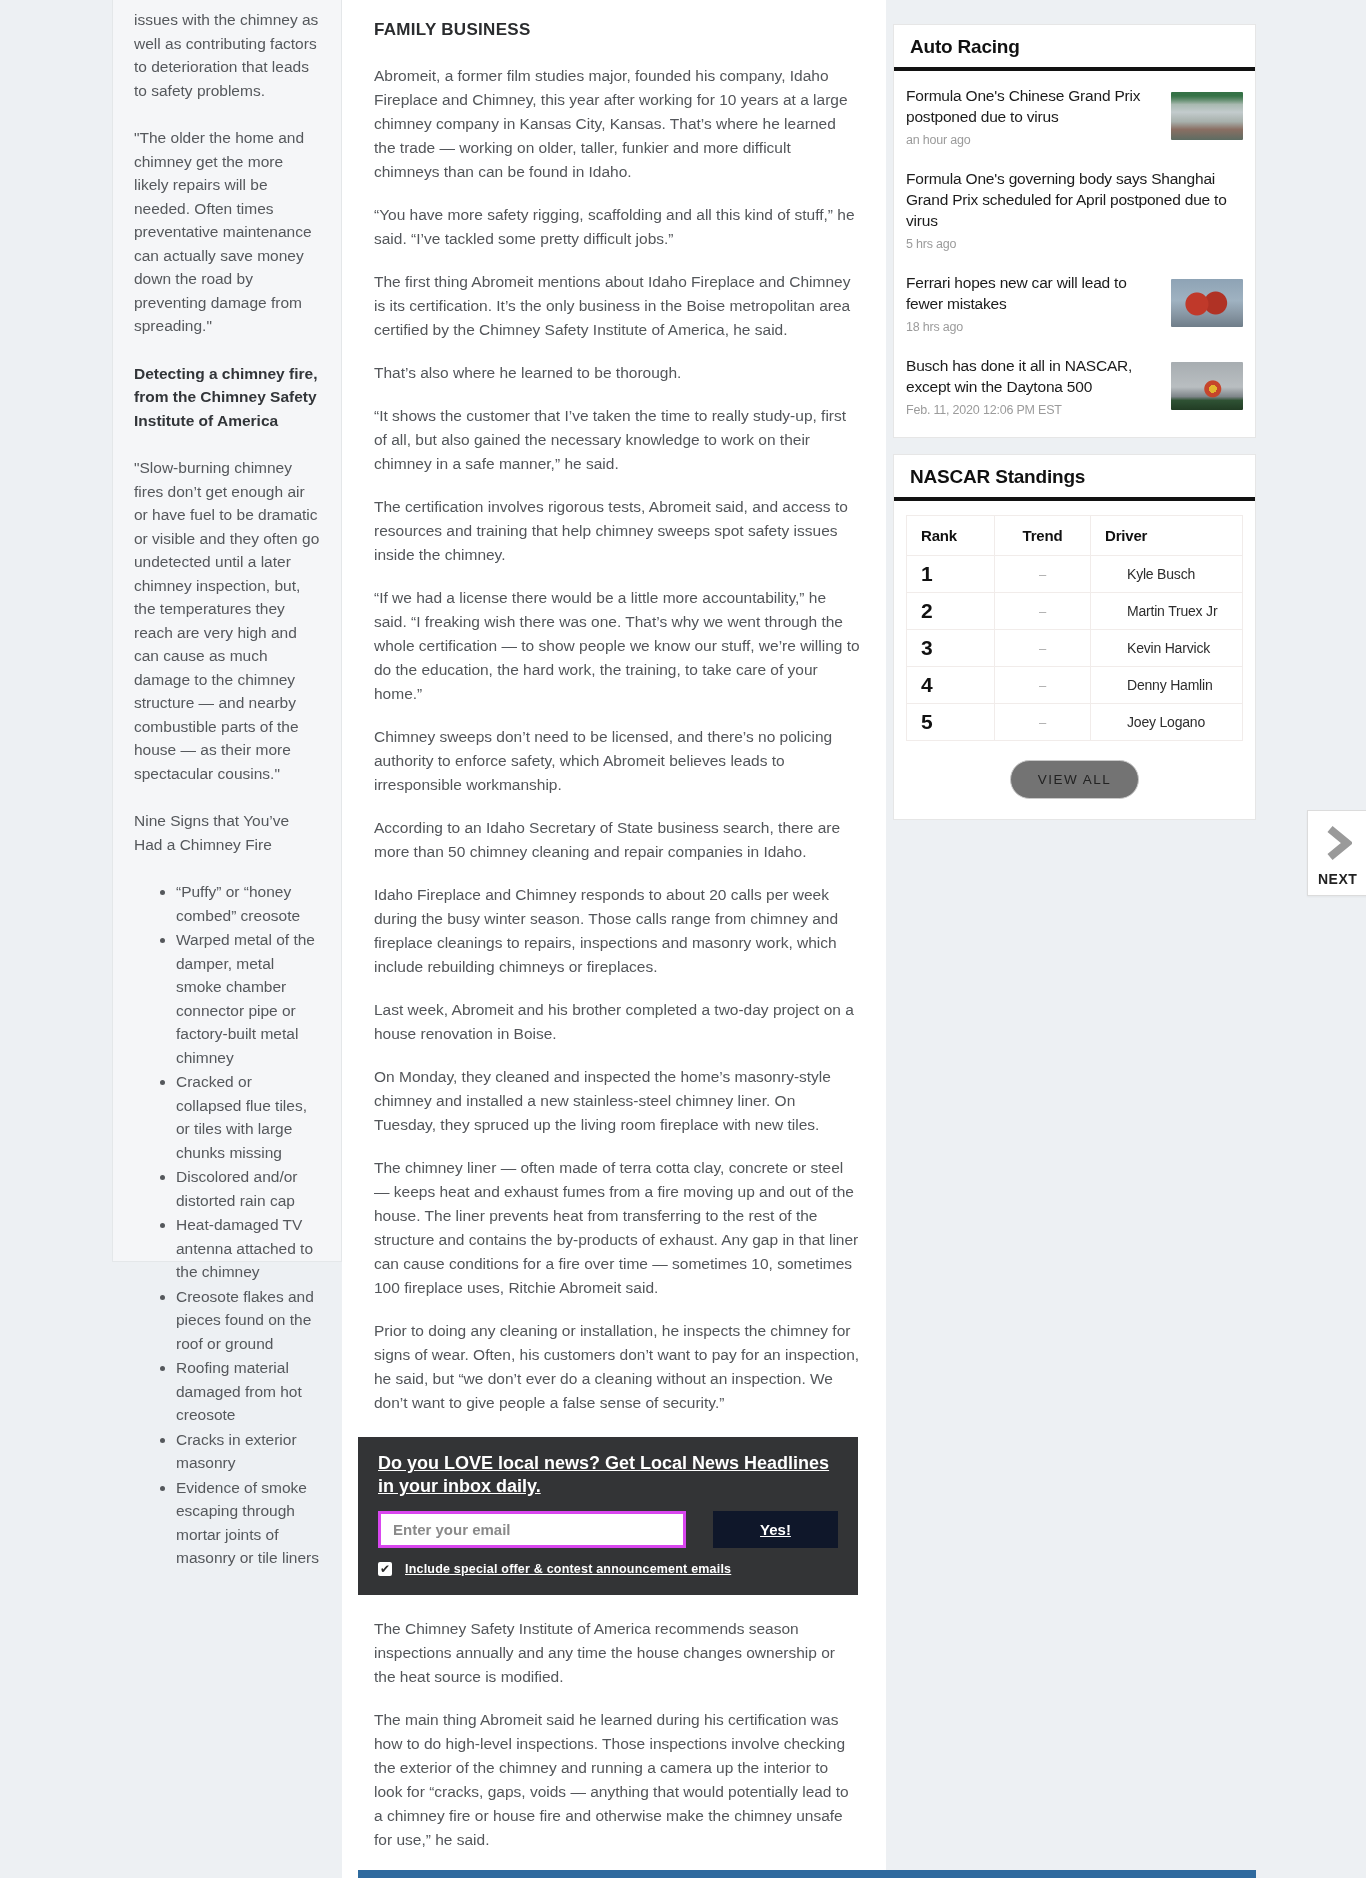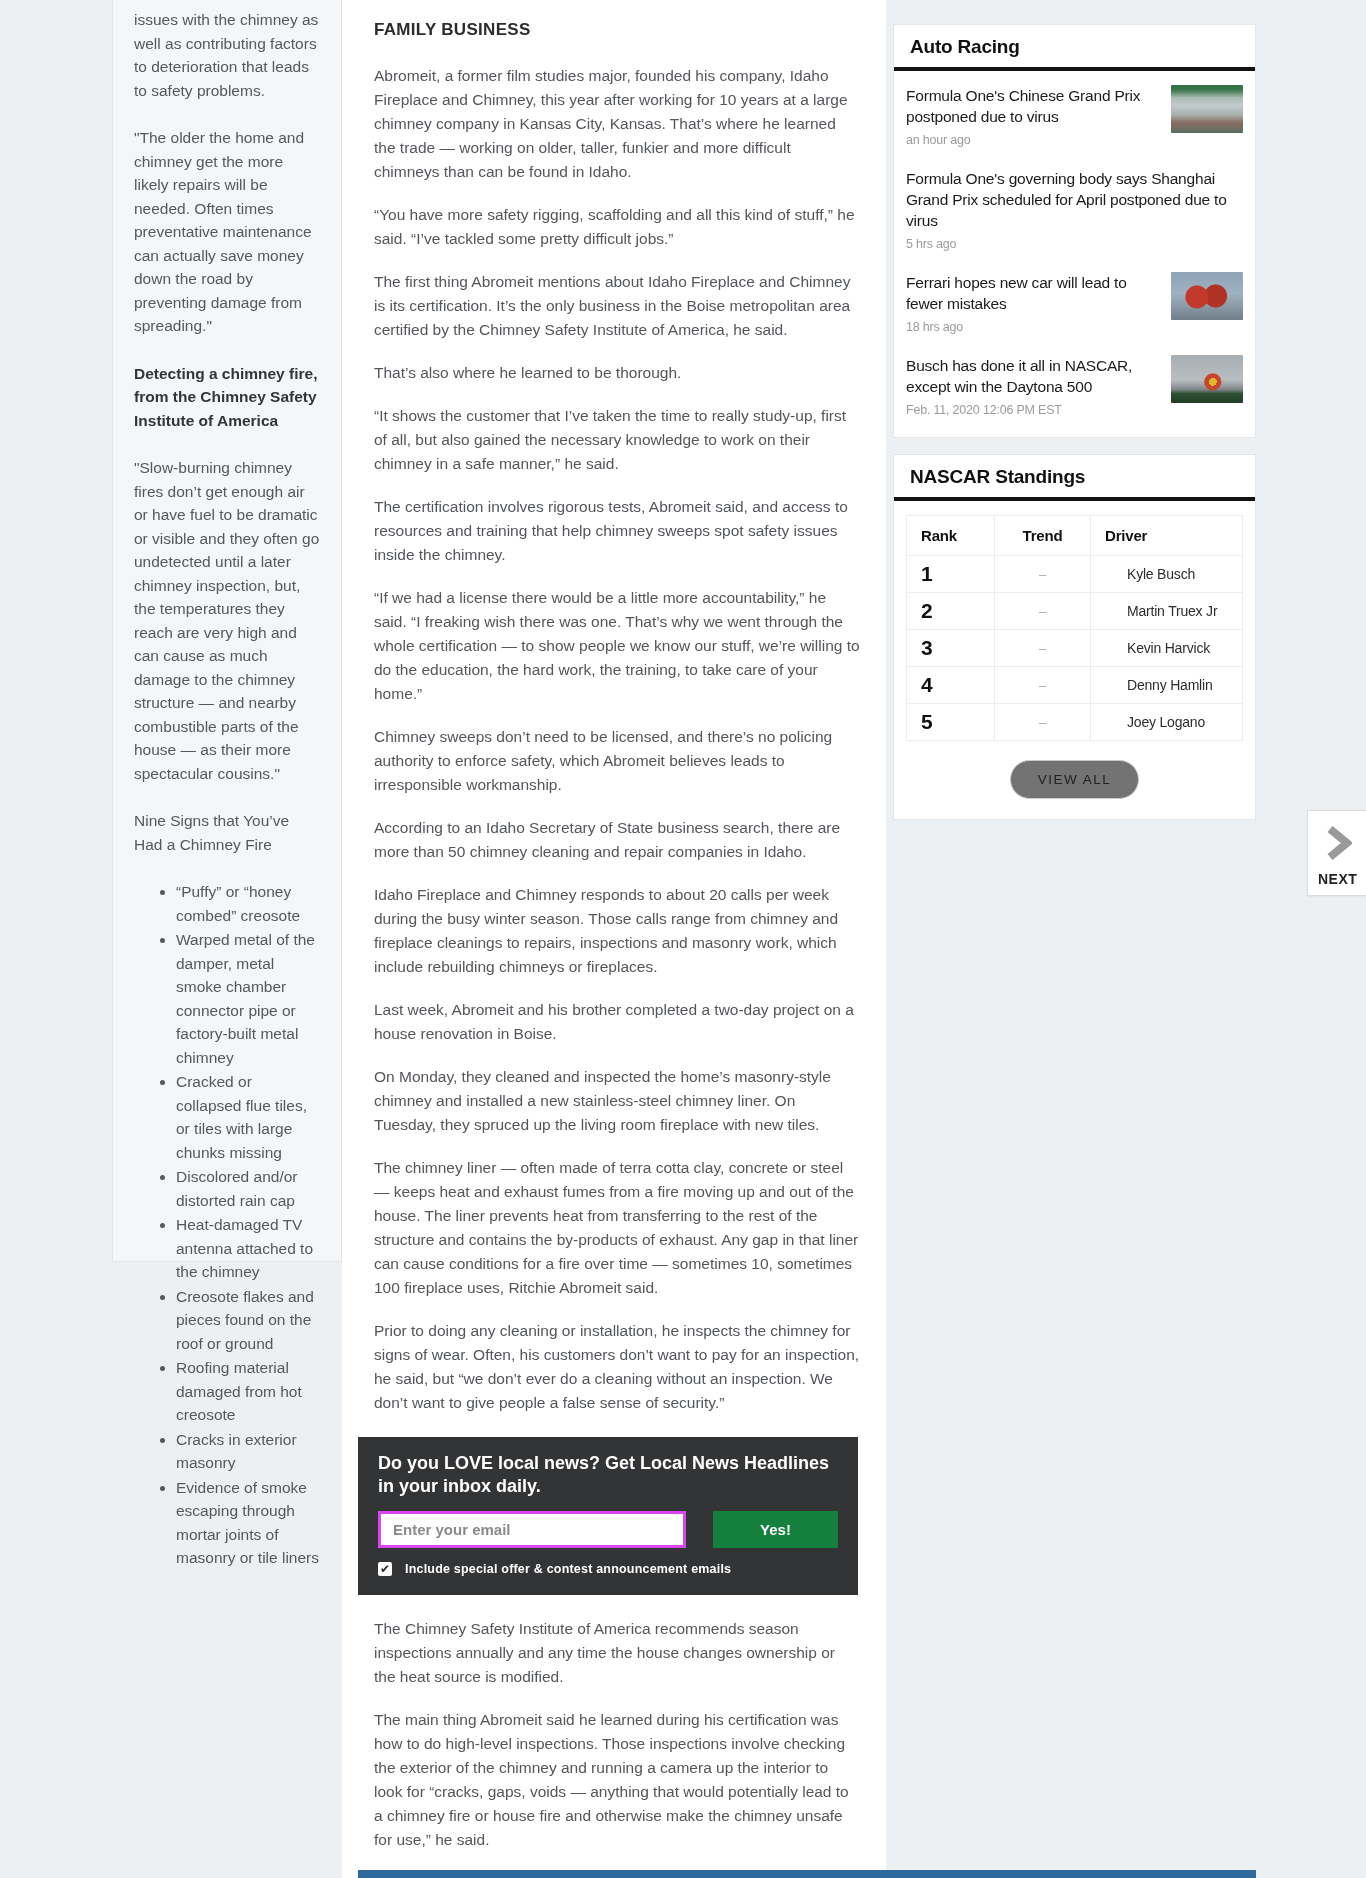--- a/index.html
+++ b/index.html
@@ -29,21 +29,21 @@
     padding:16px 26px 6px 32px;
     color:#53565a; font-size:15.5px; line-height:24px;
   }
   .article-col h3 {
     color:#2a2c2e; font-size:17px; letter-spacing:.3px; margin:2px 0 22px;
   }
   .article-col p { margin:0 0 19px; }
   
   .newsletter {
     background:#333436; width:500px; margin:22px 4px 22px -16px;
-    padding:15px 20px 14px; color:#fff;
+    padding:15px 20px 14px; color:#fff;text-decoration:underline;
   }
   .nl-title { font-size:18px; font-weight:bold; line-height:23px; margin-bottom:13px; }
   .nl-row { display:flex; align-items:center; }
   .nl-row input {
     width:310px; height:37px; border:3px solid #d946ef; background:#fff;
     padding:0 12px; font-family:inherit; font-size:15px; font-weight:bold; color:#333;
   }
   .nl-row input::placeholder { color:#8a8a8a; font-weight:bold; }
   .nl-row button {
     margin-left:27px; width:126px; height:37px; border:none; cursor:pointer;
@@ -54,21 +54,21 @@
     width:14px; height:14px; background:#fff; border-radius:2px; margin-right:13px;
     color:#2b2b2b; font-size:12px; line-height:14px; text-align:center; cursor:pointer;
   }
   .nl-check-label { font-size:12.5px; font-weight:bold; letter-spacing:.2px; }
   
   .right-rail { position:absolute; left:893px; top:24px; width:363px; }
   .card { background:#fff; border:1px solid #e6e6e6; margin-bottom:16px; }
   .card-head { padding:11px 16px 9px; border-bottom:4px solid #121212; }
   .card-title { font-size:19px; font-weight:bold; color:#111; letter-spacing:-.2px; }
   .card-body { padding:14px 12px 16px; }
-  .news-item { display:flex; align-items:flex-start; margin-bottom:21px; }
+  .news-item { display:flex; align-items:center; margin-bottom:21px; }
   .news-item:last-child { margin-bottom:4px; }
   .news-txt { flex:1; }
   .news-headline {
     color:#1b1b1b; font-size:15.5px; line-height:21px; letter-spacing:-.2px;
     cursor:pointer; text-decoration:none; display:block;
   }
   .news-time { color:#9b9b9b; font-size:12.5px; margin-top:6px; letter-spacing:-.2px; }
   .thumb { width:72px; height:48px; margin-left:12px; flex:0 0 72px; border-radius:1px; cursor:pointer; }
   .thumb-f1 {
     background-image:
@@ -150,21 +150,21 @@
   <p>Idaho Fireplace and Chimney responds to about 20 calls per week during the busy winter season. Those calls range from chimney and fireplace cleanings to repairs, inspections and masonry work, which include rebuilding chimneys or fireplaces.</p>
   <p>Last week, Abromeit and his brother completed a two-day project on a house renovation in Boise.</p>
   <p>On Monday, they cleaned and inspected the home’s masonry-style chimney and installed a new stainless-steel chimney liner. On Tuesday, they spruced up the living room fireplace with new tiles.</p>
   <p>The chimney liner — often made of terra cotta clay, concrete or steel — keeps heat and exhaust fumes from a fire moving up and out of the house. The liner prevents heat from transferring to the rest of the structure and contains the by-products of exhaust. Any gap in that liner can cause conditions for a fire over time — sometimes 10, sometimes 100 fireplace uses, Ritchie Abromeit said.</p>
   <p>Prior to doing any cleaning or installation, he inspects the chimney for signs of wear. Often, his customers don’t want to pay for an inspection, he said, but “we don’t ever do a cleaning without an inspection. We don’t want to give people a false sense of security.”</p>
 
   <div class="newsletter">
     <div class="nl-title">Do you LOVE local news? Get Local News Headlines in your inbox daily.</div>
     <div class="nl-row">
       <input type="text" placeholder="Enter your email" style="">
-      <button style="background:#15803d">Yes!</button>
+      <button style="background:#0f172a">Yes!</button>
     </div>
     <div class="nl-check">
       <span class="nl-checkbox">✔</span>
       <span class="nl-check-label">Include special offer &amp; contest announcement emails</span>
     </div>
   </div>
 
   <p>The Chimney Safety Institute of America recommends season inspections annually and any time the house changes ownership or the heat source is modified.</p>
   <p>The main thing Abromeit said he learned during his certification was how to do high-level inspections. Those inspections involve checking the exterior of the chimney and running a camera up the interior to look for “cracks, gaps, voids — anything that would potentially lead to a chimney fire or house fire and otherwise make the chimney unsafe for use,” he said.</p>
   <p>“We do repairs all the time, but usually it’s the video inspection and the exterior inspection that leads to discovery of things that need to be fixed,” he said.</p>

